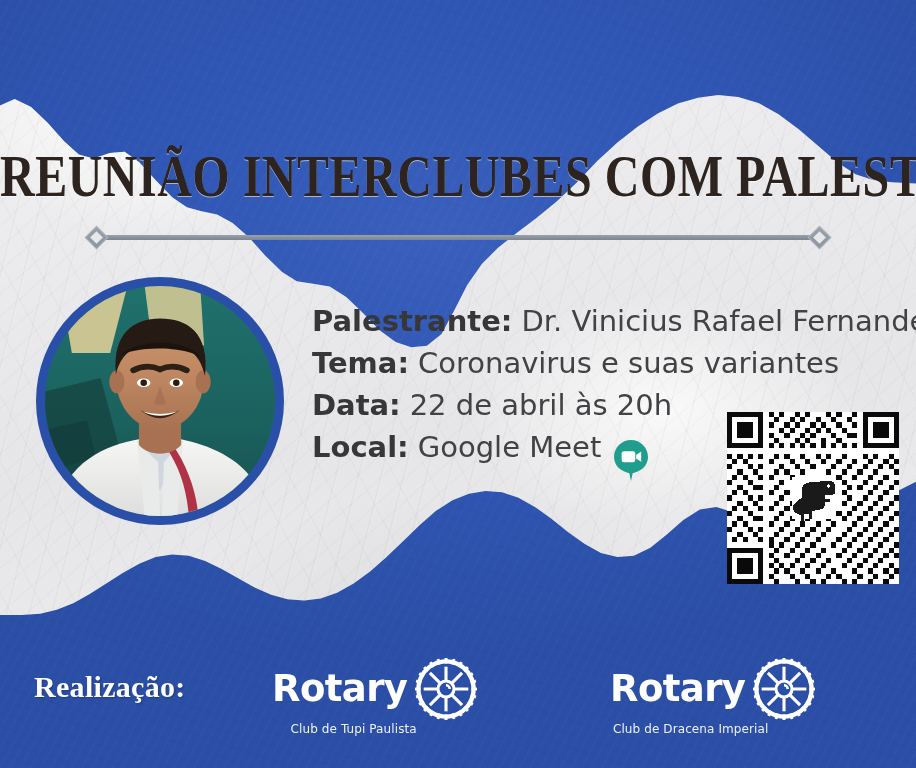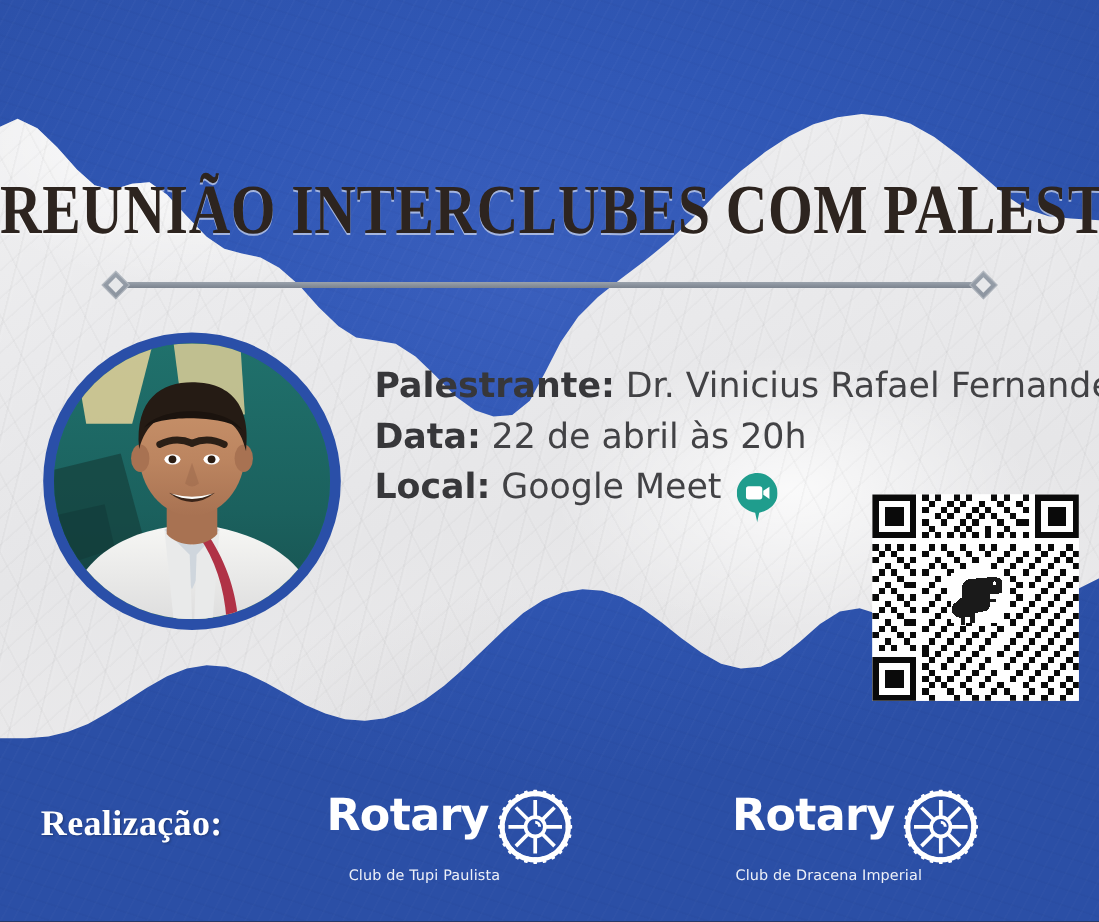--- a/index.html
+++ b/index.html
@@ -172,21 +172,21 @@
     top: 300px;
     width: 600px;
   }
   .info .line {
     font-family: "DejaVu Sans", "Liberation Sans", sans-serif;
     font-size: 29px;
     line-height: 42px;
     color: #3a3a3c;
     white-space: nowrap;
     display: flex;
-    align-items: center;
+    align-items: flex-end;
   }
   .info .line .lbl { font-weight: 700; margin-right: 9px; color:#37373a; }
   .info .line .val { font-weight: 400; color:#424245; }
 
   .meet-icon {
     position: relative;
     display: inline-block;
     width: 34px; height: 34px;
     margin-left: 13px;
     transform: translateY(6px);
@@ -211,21 +211,21 @@
     font-family: "Liberation Serif", "DejaVu Serif", serif;
     font-weight: 700;
     font-size: 30px;
     color: #ffffff;
     text-shadow: 1px 1px 2px rgba(0,0,0,.28);
     letter-spacing: .3px;
   }
   .club { position: absolute; top: 2px; }
   .club.left  { left: 272px; }
   .club.right { left: 610px; }
-  .club .row { display: flex; align-items: flex-start; gap: 8px; }
+  .club .row { display: flex; align-items: center; gap: 8px; }
   .club .word {
     font-family: "DejaVu Sans", "Liberation Sans", sans-serif;
     font-weight: 700;
     font-size: 37px;
     color: #ffffff;
     letter-spacing: -0.6px;
     line-height: 44px;
   }
   .club .sub {
     font-family: "DejaVu Sans", "Liberation Sans", sans-serif;
@@ -312,20 +312,24 @@
 
       <path d="M100 130 q20 16 40 0 q-20 8 -40 0 Z" fill="#3a2418"></path>
       <path d="M102 131 q18 9 36 0 q-18 5 -36 0 Z" fill="#fdfdfb"></path>
     </svg>
   </div>
 
   <div class="info">
     <div class="line">
       <span class="lbl">Palestrante:</span>
       <span class="val">Dr. Vinicius Rafael Fernandes</span>
+    </div>
+    <div class="line">
+      <span class="lbl">Tema:</span>
+      <span class="val">Coronavirus e suas variantes</span>
     </div>
     <div class="line">
       <span class="lbl">Data:</span>
       <span class="val">22 de abril às 20h</span>
     </div>
     <div class="line">
       <span class="lbl">Local:</span>
       <span class="val">Google Meet</span>
       <span class="meet-icon">
         <svg viewBox="0 0 40 48" width="34" height="41">

